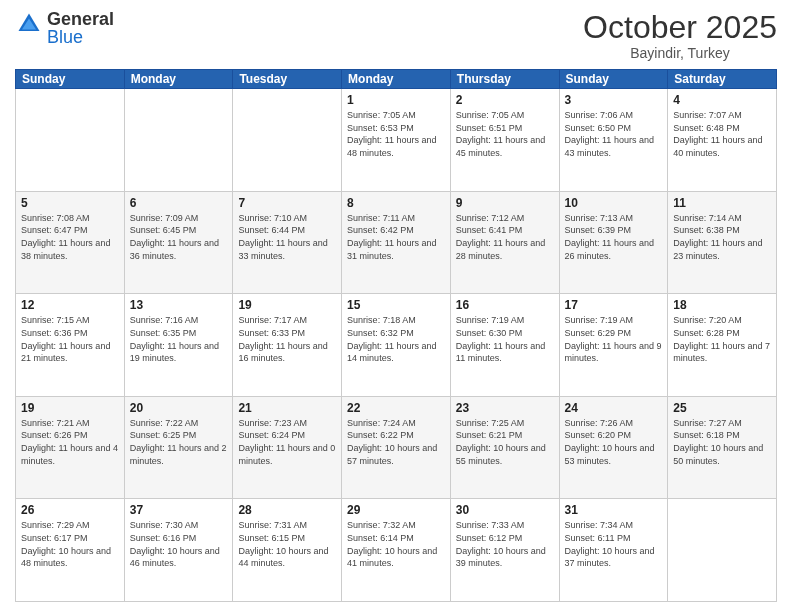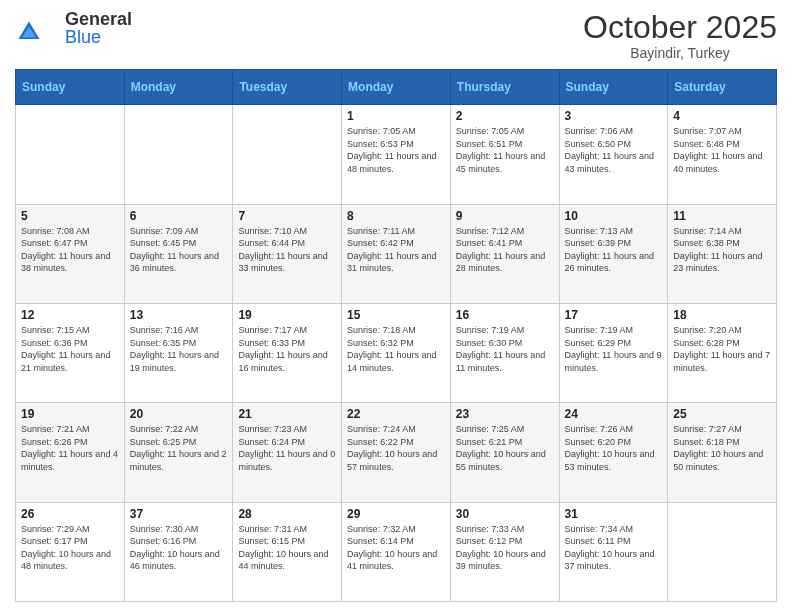--- a/index.html
+++ b/index.html
@@ -18,22 +18,22 @@
       flex-direction: column;
     }
     .header {
       display: flex;
       justify-content: space-between;
       align-items: flex-start;
       margin-bottom: 8px;
     }
     .logo {
       display: flex;
-      align-items: flex-end;
-      gap: 22px;
+      align-items: flex-start;
+      gap: 4px;
     }
     .logo-text {
       display: flex;
       flex-direction: column;
       line-height: 1;
     }
     .logo-general {
       font-size: 18px;
       font-weight: bold;
       color: #333;
@@ -62,23 +62,23 @@
     }
     .calendar {
       flex: 1;
       border: 1px solid #ccc;
       border-collapse: collapse;
       width: 100%;
       table-layout: fixed;
     }
     .calendar th {
       background-color: #2563b0;
-      color: #7dd3fc;
+      color: #ffffff;
       text-align: left;
-      padding: 10px 6px;
+      padding: 2px 6px;
       font-size: 12px;
       font-weight: bold;
       border: 1px solid #1a4f9c;
     }
     .calendar td {
       border: 1px solid #ccc;
       vertical-align: top;
       padding: 4px 5px;
       font-size: 9.5px;
       color: #333;

